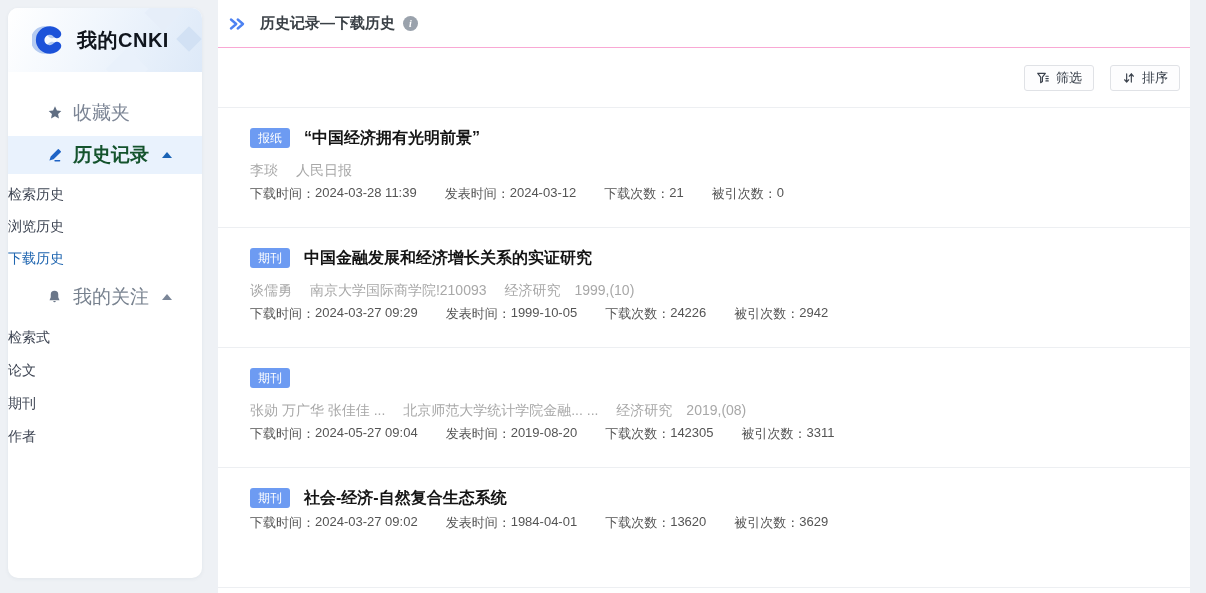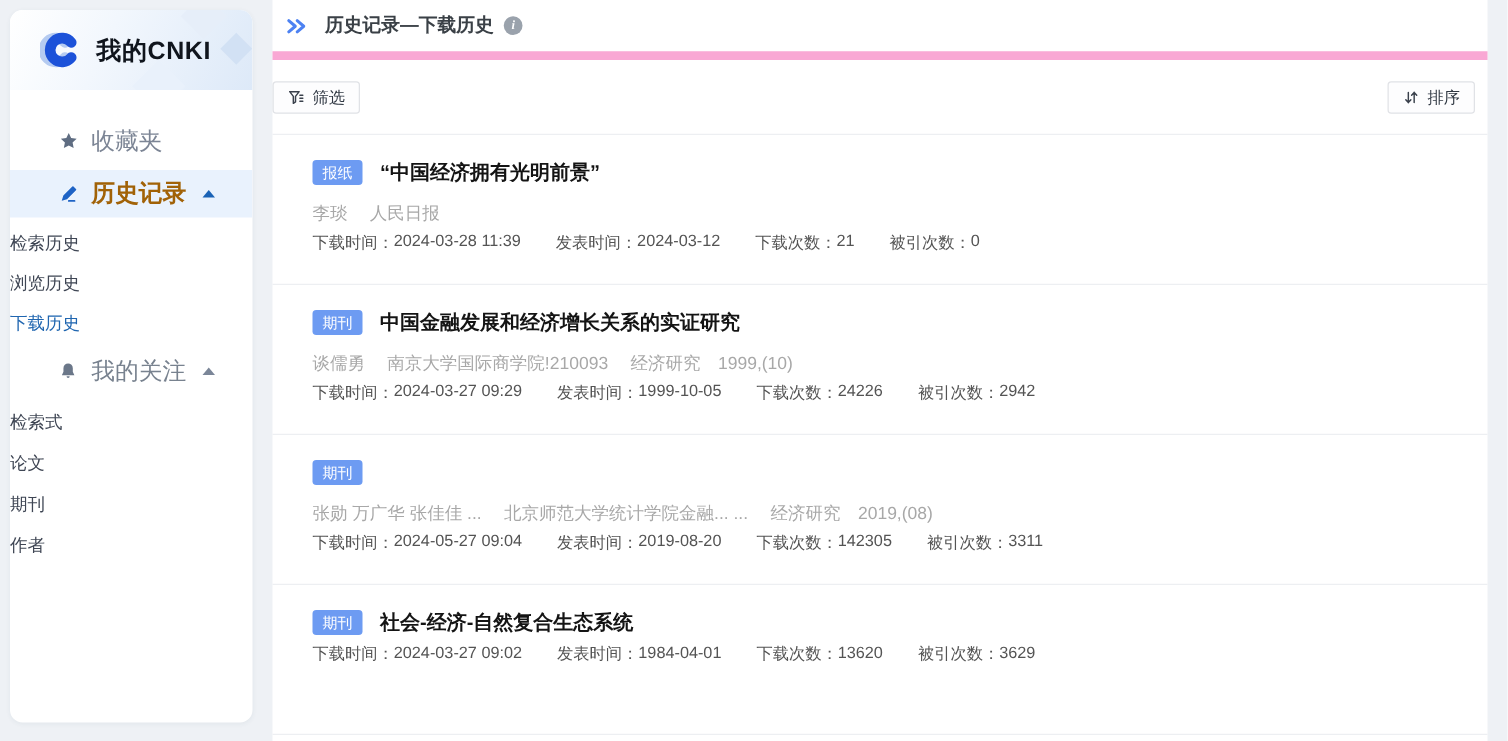--- a/index.html
+++ b/index.html
@@ -27,21 +27,21 @@
   .cube.c1 { width:26px; height:26px; right:26px; top:-8px; background:#e6eef9; }
   .cube.c2 { width:18px; height:18px; right:4px;  top:22px; background:#d2e1f4; }
   .cube.c3 { width:30px; height:30px; right:60px; top:46px; background:#e9f1fb; }
   .logo-text { font-size:20px; font-weight:700; color:#10151d; letter-spacing:.5px; z-index:1; }
 
   .nav-item {
     display:flex; align-items:center; height:38px; padding-left:38px;
     font-size:19px; color:#7c8595; cursor:pointer; position:relative;
   }
   .nav-item .nav-icon { width:17px; margin-right:10px; display:flex; justify-content:center; }
-  .nav-item.active { background:#e9f2fd; color:#a16207; font-weight:600; }
+  .nav-item.active { background:#e9f2fd; color:#14532d; font-weight:600; }
   .nav-fav { margin-top:22px; }
   .nav-history { margin-top:4px; }
   .nav-follow { margin-top:3px; color:#78828f; }
   .caret-up {
     width:0; height:0; margin-left:auto; margin-right:30px;
     border-left:5px solid transparent; border-right:5px solid transparent;
     border-bottom:6px solid #7b8698;
   }
   .nav-item.active .caret-up { border-bottom-color:#1a63b6; }
   .sub-list { margin-top:5px; }
@@ -51,34 +51,34 @@
   }
   .sub-list.follow .sub-item { height:33px; }
   .sub-item.active { color:#2066b0; }
 
   
   .content {
     position:absolute; left:218px; top:0; width:972px; height:593px;
     background:#ffffff;
   }
   .content-header {
-    height:48px; border-bottom:7px solid #f9a8d4;
+    height:48px; border-bottom:1px solid #f9a8d4;
     display:flex; align-items:center; padding-left:10px; gap:8px;
   }
   .dbl-chevron { color:#4d82f2; display:flex; }
   .page-title { font-size:15px; font-weight:600; color:#3a4046; margin-left:6px; }
   .info-icon {
     width:15px; height:15px; border-radius:50%; background:#9aa2ac; color:#fff;
     font:italic 700 10px "Liberation Serif","DejaVu Serif",serif;
     display:flex; align-items:center; justify-content:center; cursor:pointer;
   }
 
   .toolbar {
     height:60px; border-bottom:1px solid #edeff2;
-    display:flex; align-items:center; justify-content:space-between; gap:16px;
+    display:flex; align-items:center; justify-content:flex-end; gap:16px;
     padding-right:10px;
   }
   .tool-btn {
     display:flex; align-items:center; gap:6px; height:26px; padding:0 11px;
     border:1px solid #e0e2e6; border-radius:3px; background:#fdfdfe;
     font-size:13px; color:#303843; cursor:pointer;
   }
   .tool-btn svg { display:block; }
 
   .record { height:120px; border-bottom:1px solid #edeff2; padding:19px 24px 0 32px; }

